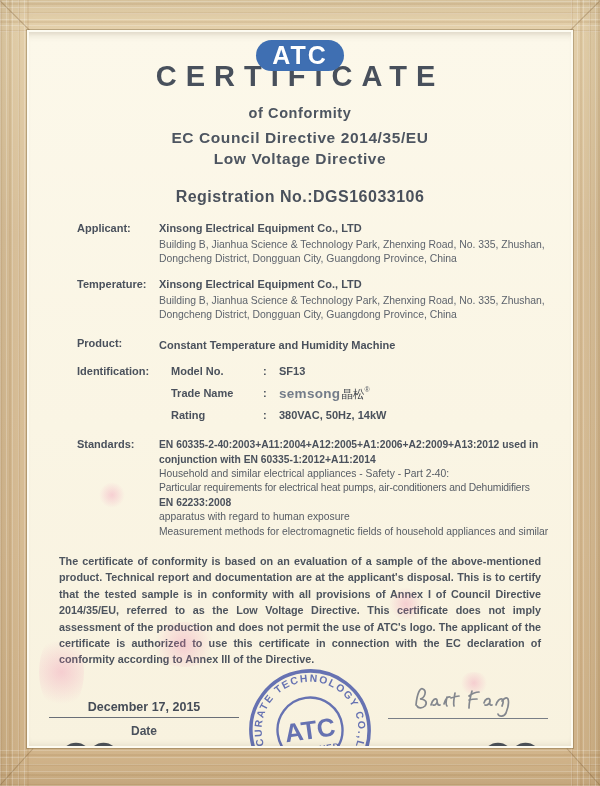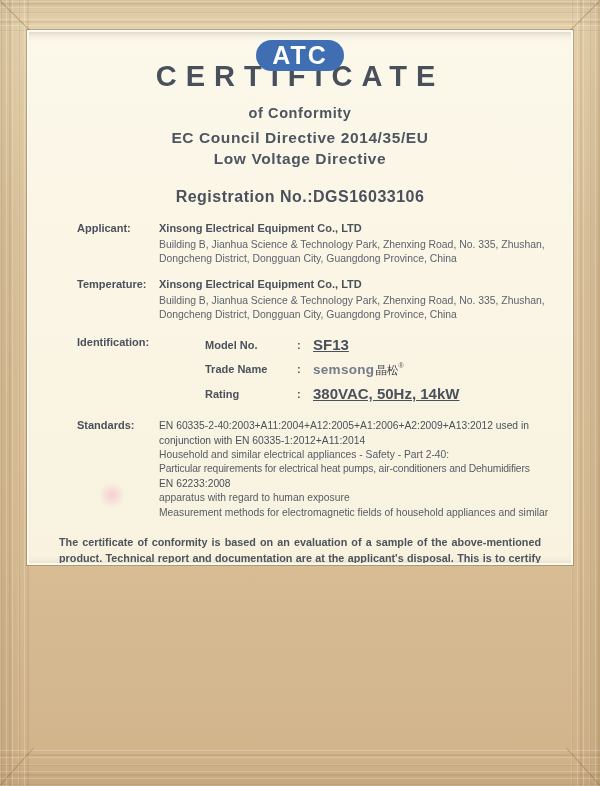--- a/index.html
+++ b/index.html
@@ -19,21 +19,21 @@
                repeating-linear-gradient(90deg, rgba(150,105,55,.12) 0 2px, transparent 2px 9px); }
   .grain-right { top:0; bottom:0; right:0; width:29px;
     background:repeating-linear-gradient(90deg, rgba(255,255,255,.22) 0 1px, transparent 1px 6px),
                repeating-linear-gradient(90deg, rgba(150,105,55,.12) 0 2px, transparent 2px 9px); }
   .miter { position:absolute; height:1px; width:50px; background:rgba(120,88,48,.35); }
   .miter.tl { top:0; left:0; transform-origin:top left; transform:rotate(45deg); }
   .miter.tr { top:0; right:0; transform-origin:top right; transform:rotate(-45deg); }
   .miter.bl { bottom:0; left:0; transform-origin:bottom left; transform:rotate(-48deg); }
   .miter.br { bottom:0; right:0; transform-origin:bottom right; transform:rotate(48deg); }
 
-  .paper { position:absolute; top:32px; left:29px; width:542px; height:531px;
+  .paper { position:absolute; top:32px; left:29px; width:542px; height:714px;
            background:linear-gradient(180deg,#fcf8ea 0%, #faf5e4 55%, #f8f2df 100%);
            box-shadow: 0 0 0 2px #fdfbf1, 0 0 0 3px rgba(110,85,45,.35),
                        inset 0 8px 10px -8px rgba(80,60,30,.30), inset 0 -6px 8px -7px rgba(80,60,30,.18);
            overflow:hidden; color:#4d545e; }
 
   .smudge { position:absolute; pointer-events:none; border-radius:50%;
             background:radial-gradient(circle, rgba(238,120,170,.30) 0%, rgba(238,120,170,0) 70%); }
 
   .head { text-align:center; padding-top:8px; }
   .atc-pill { display:inline-block; background:#3f6fb2; color:#fff; border-radius:17px;
@@ -48,27 +48,27 @@
 
   .field-row { display:grid; grid-template-columns:82px 1fr; padding:0 10px 0 48px; margin-top:12px; }
   .f-label { font-size:11px; font-weight:bold; color:#4a515c; }
   .f-name  { font-size:11px; font-weight:bold; color:#4a515c; }
   .f-addr  { font-size:10.4px; color:#5d636c; line-height:1.35; margin-top:4px; }
   .f-value { font-size:11px; font-weight:bold; color:#4a515c; }
 
   .id-row { display:grid; grid-template-columns:92px 16px 1fr; margin-bottom:7px; align-items:center;padding-left:12px; }
   .id-label { font-size:11px; font-weight:bold; color:#4a515c; }
   .id-sep   { font-size:11px; font-weight:bold; color:#4a515c; }
-  .id-value { font-size:15px; font-weight:bold; color:#4a515c;text-decoration:underline; }
+  .id-value { font-size:11px; font-weight:bold; color:#4a515c; }
   .semsong-latin { font-weight:bold; font-size:13.5px; color:#737c89; letter-spacing:.3px;text-align:center; }
   .semsong-cn { font-weight:normal; font-size:11.5px; color:#3c414a; margin-left:1px; }
   .semsong-reg { font-size:7px; vertical-align:super; color:#555b64; }
 
   .std-line  { font-size:10.3px; color:#565c65; line-height:1.4; }
-  .std-bold  { font-weight:normal; color:#4a515c; }
+  .std-bold  { font-weight:bold; color:#4a515c; }
   .tight { letter-spacing:-0.15px; white-space:nowrap; }
 
   .statement { margin-top:14px; padding:0 30px; font-size:10.8px; font-weight:bold;
                color:#4d545e; line-height:1.52; text-align:justify; }
 
   .lower { position:relative; margin-top:6px; }
   .sig-row { display:flex; justify-content:space-between; align-items:flex-start; padding:0 14px 0 20px; }
   .date-block { width:190px; text-align:center; padding-top:26px; }
   .date-value { font-size:12.5px; font-weight:bold; color:#454c57; border-bottom:1.5px solid #696e76;
                 padding-bottom:3px; display:block; }
@@ -133,22 +133,26 @@
       <div class="f-label">Temperature:</div>
       <div>
         <div class="f-name">Xinsong Electrical Equipment Co., LTD</div>
         <div class="f-addr">
           <div>Building B, Jianhua Science &amp; Technology Park, Zhenxing Road, No. 335, Zhushan,</div>
           <div>Dongcheng District, Dongguan City, Guangdong Province, China</div>
         </div>
       </div>
     </div>
 
-
-    <div class="field-row" style="margin-top:14px;gap:34px;">
+    <div class="field-row" style="margin-top:15px;">
+      <div class="f-label">Product:</div>
+      <div class="f-value" style="padding-top:2px;">Constant Temperature and Humidity Machine</div>
+    </div>
+
+    <div class="field-row" style="margin-top:14px;">
       <div class="f-label">Identification:</div>
       <div>
         <div class="id-row">
           <span class="id-label">Model No.</span>
           <span class="id-sep">:</span>
           <span class="id-value">SF13</span>
         </div>
         <div class="id-row">
           <span class="id-label">Trade Name</span>
           <span class="id-sep">:</span>

